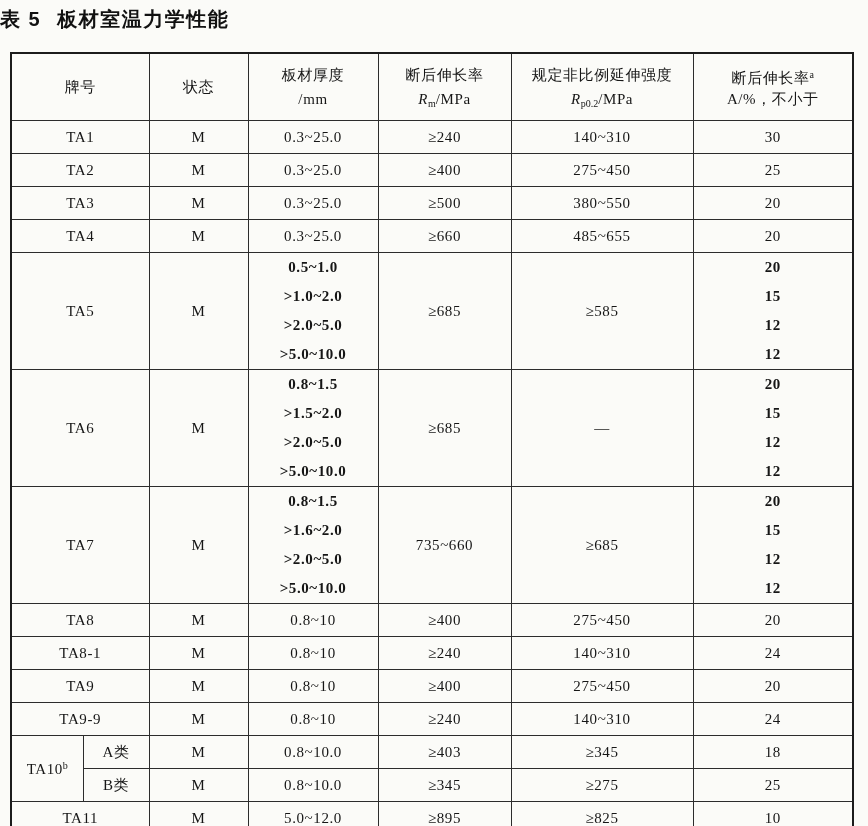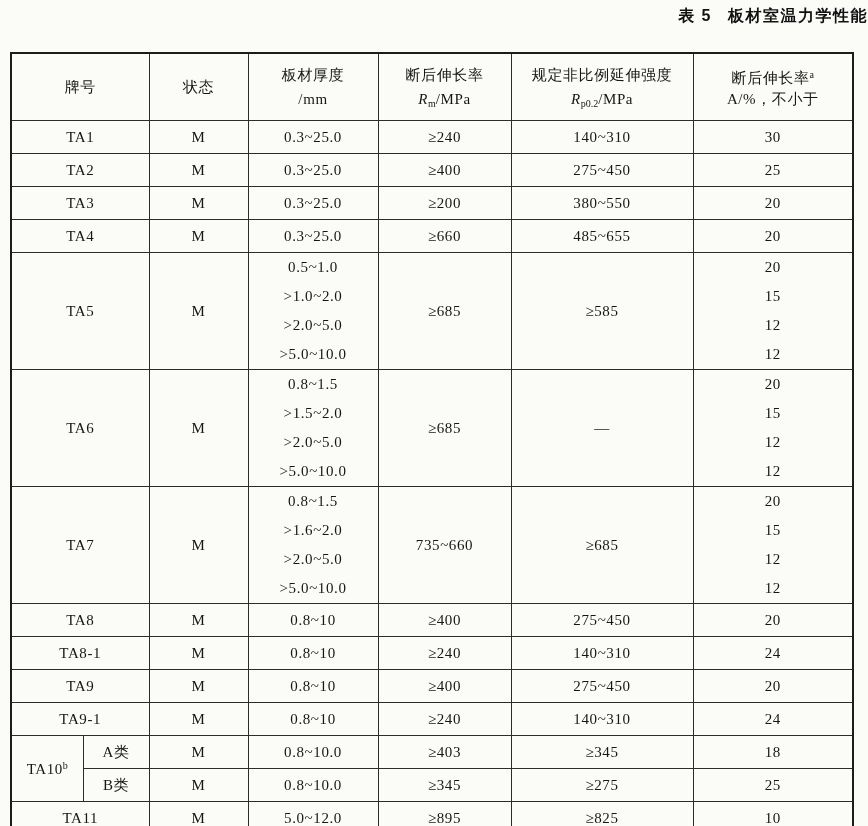--- a/index.html
+++ b/index.html
@@ -4,42 +4,42 @@
 <style>
   html,body{margin:0;padding:0;}
   body{
     width:868px;height:826px;position:relative;
     background:#fbfbf8;
     font-family:"Liberation Serif","DejaVu Serif",serif;
     color:#141414;
   }
   .title{
     position:absolute;top:6px;left:0;width:100%;
-    text-align:right;
+    text-align:left;
     font-family:"Liberation Sans","DejaVu Sans",sans-serif;
-    font-weight:700;font-size:16px;letter-spacing:1.5px;
+    font-weight:700;font-size:20px;letter-spacing:1.5px;
     color:#111;
   }
   .title .t-name{margin-left:16px;}
   table.spec{
     position:absolute;left:10px;top:52px;width:842px;
     border-collapse:collapse;table-layout:fixed;
     border:2px solid #1c1c1c;
   }
   .spec th,.spec td{
     border:1px solid #2c2c2c;
     text-align:center;vertical-align:middle;
     font-size:15px;font-weight:400;padding:0;
     letter-spacing:0.6px;
     height:32px;
     color:#161616;
   }
   .spec th{height:66px;line-height:24px;}
   .h-line{height:24px;line-height:24px;}
-  .ln{height:29px;line-height:29px;}
+  .ln{height:29px;line-height:29px;font-weight:bold;}
   sub{font-size:10px;letter-spacing:0;vertical-align:-3px;}
   sup{font-size:10px;letter-spacing:0;vertical-align:5px;}
   .sym{font-style:italic;}
 </style>
 </head>
 <body>
 
 <div class="title">
   <span class="t-label">表 5</span><span class="t-name">板材室温力学性能</span>
 </div>
@@ -94,21 +94,21 @@
         <td>M</td>
         <td>0.3~25.0</td>
         <td>≥400</td>
         <td>275~450</td>
         <td>25</td>
       </tr>
       <tr>
         <td colspan="2"><span>TA3</span></td>
         <td>M</td>
         <td>0.3~25.0</td>
-        <td>≥200</td>
+        <td>≥500</td>
         <td>380~550</td>
         <td>20</td>
       </tr>
       <tr>
         <td colspan="2"><span>TA4</span></td>
         <td>M</td>
         <td>0.3~25.0</td>
         <td>≥660</td>
         <td>485~655</td>
         <td>20</td>
@@ -185,21 +185,21 @@
       </tr>
       <tr>
         <td colspan="2"><span>TA9</span></td>
         <td>M</td>
         <td>0.8~10</td>
         <td>≥400</td>
         <td>275~450</td>
         <td>20</td>
       </tr>
       <tr>
-        <td colspan="2"><span>TA9-1</span></td>
+        <td colspan="2"><span>TA9-9</span></td>
         <td>M</td>
         <td>0.8~10</td>
         <td>≥240</td>
         <td>140~310</td>
         <td>24</td>
       </tr>
       <tr>
         <td rowspan="2"><span>TA10</span><sup>b</sup></td>
         <td>A类</td>
         <td>M</td>

